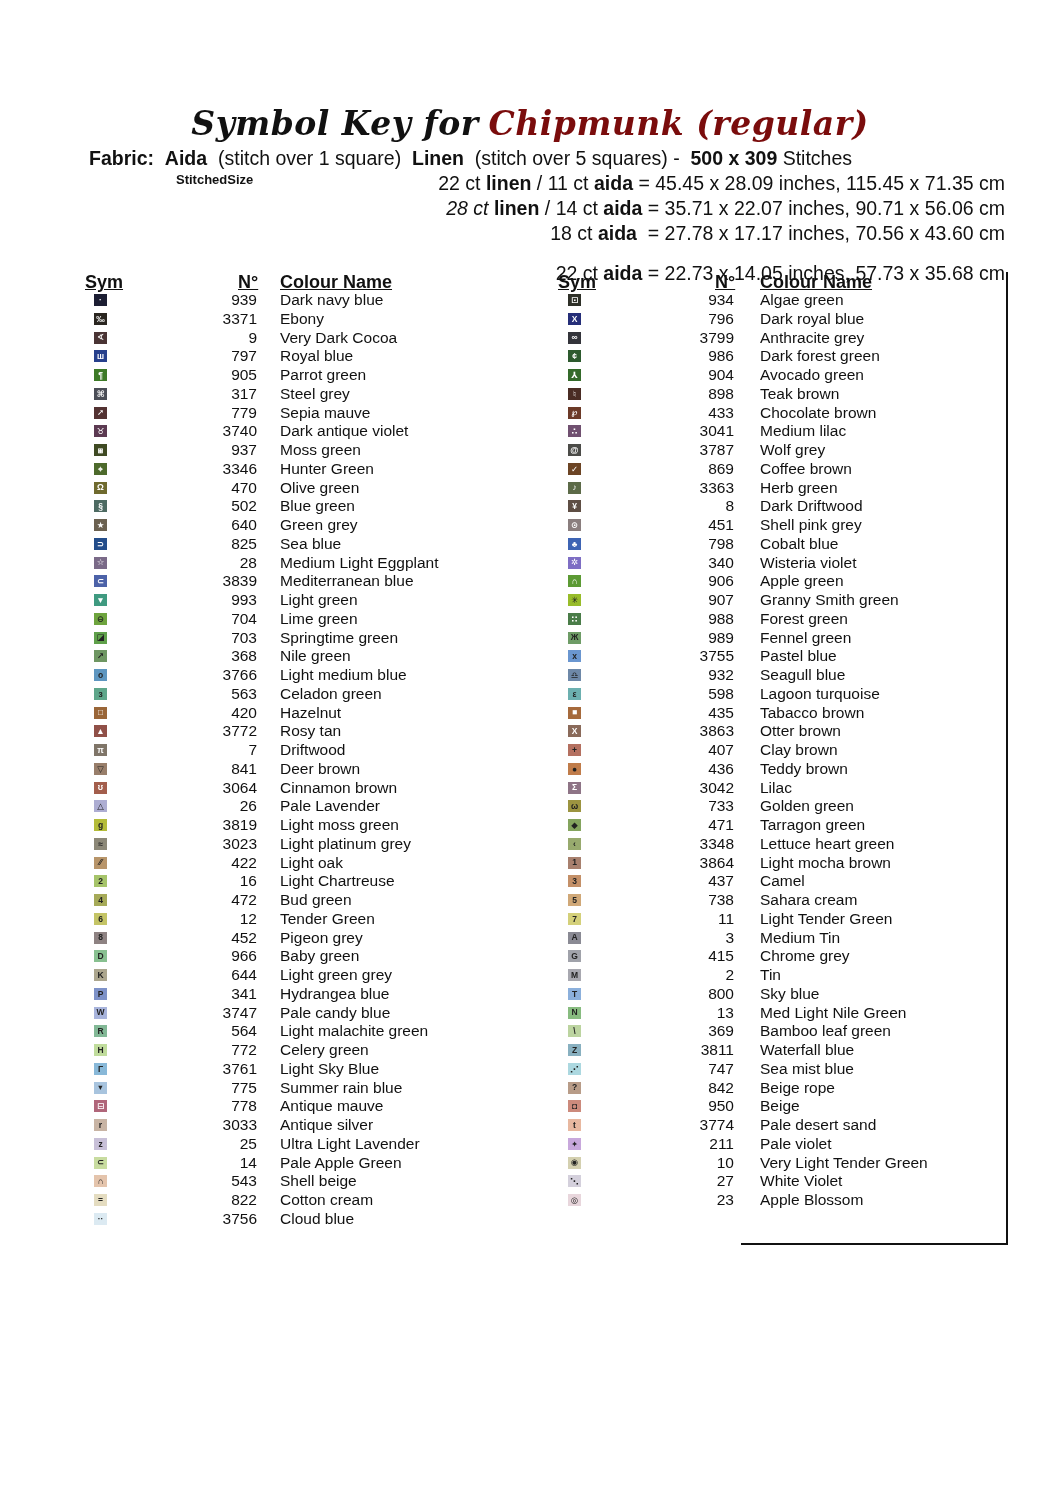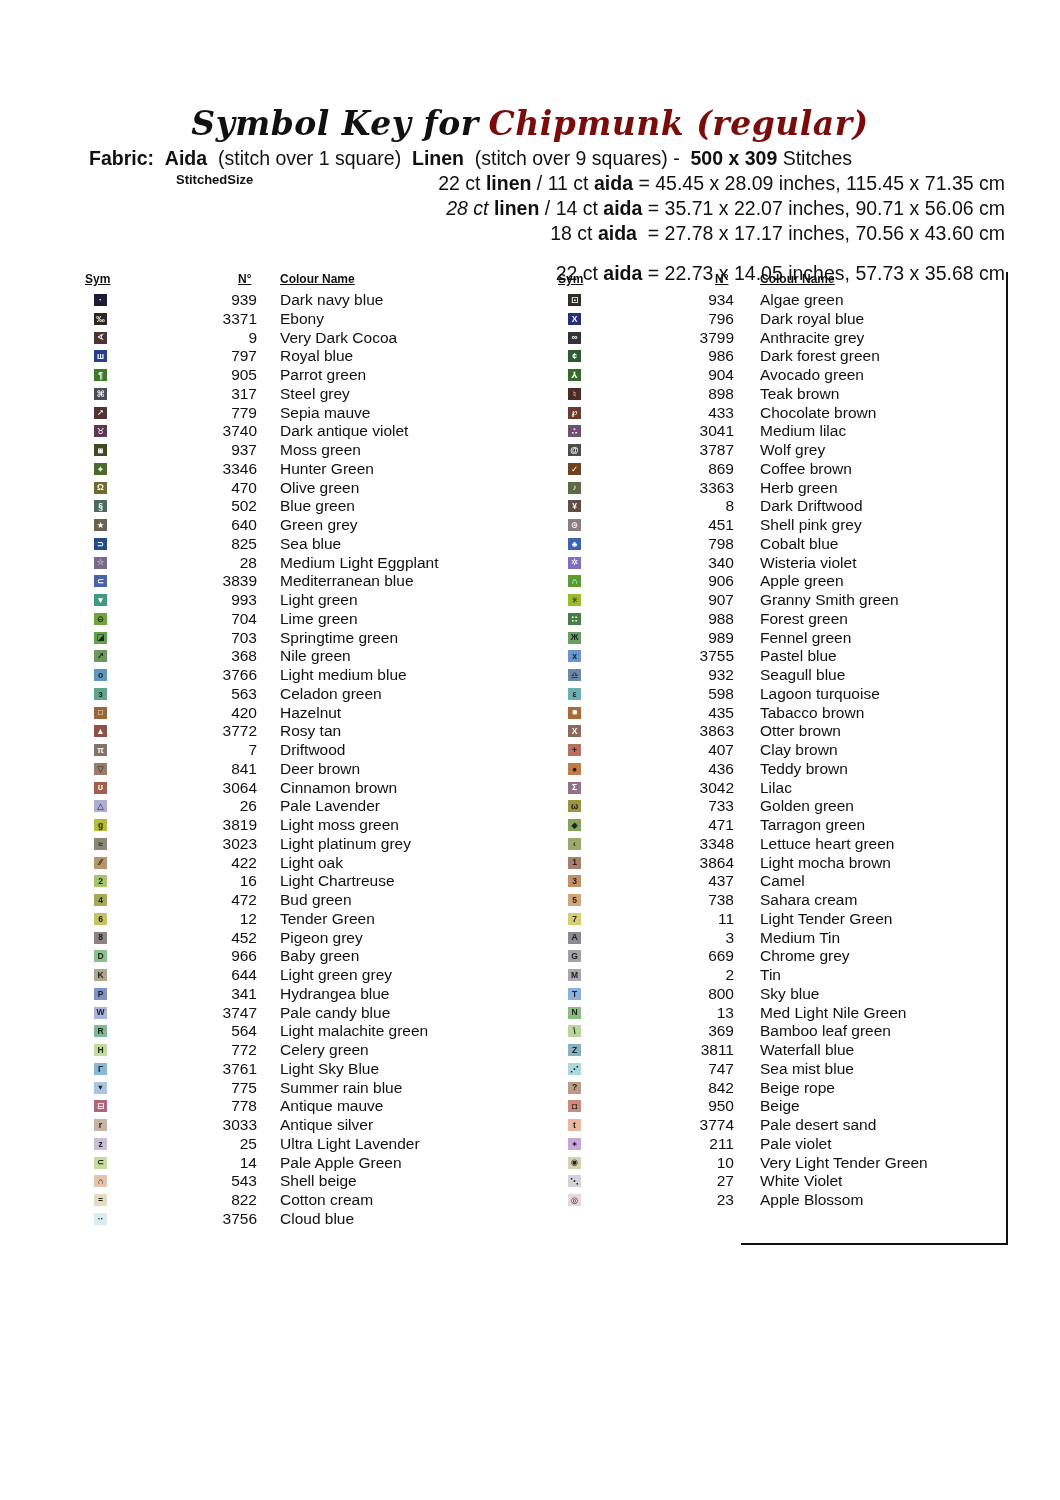--- a/index.html
+++ b/index.html
@@ -11,21 +11,21 @@
   .title .t1 { color: #111; }
   .title .t2 { color: #7a0c0c; margin-left: 10px; }
   .fabric { position: absolute; top: 147px; left: 89px; font-size: 19.5px; white-space: nowrap; }
   .fabric b { font-weight: bold; }
   .sizes { position: absolute; left: 0; width: 1005px; }
   .size-row { position: absolute; right: 0; font-size: 19.5px; white-space: nowrap; text-align: right; }
   .stitched-label { position: absolute; left: 176px; top: 172px; font-size: 13px; font-weight: bold; }
   .col { position: absolute; top: 272px; }
   .col-left { left: 84px; width: 400px; }
   .col-right { left: 556px; width: 450px; }
-  .hdr { position: relative; height: 19px; font-size: 12px; font-weight: bold; }
+  .hdr { position: relative; height: 19px; font-size: 18px; font-weight: bold; }
   .hdr span { position: absolute; top: 0; text-decoration: underline; }
   .row { position: relative; height: 18.75px; font-size: 15.5px; line-height: 18px; }
   .row .sw { position: absolute; top: 3px; width: 13px; height: 12px; display: flex; align-items: center;
              justify-content: center; font-size: 8.5px; line-height: 1; color: #fff; font-weight: bold; overflow: hidden; }
   .row .num { position: absolute; text-align: right; width: 60px; }
   .row .nm { position: absolute; white-space: nowrap; }
   .col-left .sym-h { left: 1px; }
   .col-left .num-h { left: 154px; }
   .col-left .nm-h { left: 196px; }
   .col-left .sw { left: 10px; }
@@ -45,21 +45,21 @@
 
 <div class="title">
   <span class="t1">Symbol Key for</span><span class="t2">Chipmunk (regular)</span>
 </div>
 
 <div class="fabric">
   <b>Fabric:</b>&nbsp;
   <b>Aida</b>&nbsp;
   <span>(stitch over 1 square)</span>&nbsp;
   <b>Linen</b>&nbsp;
-  <span>(stitch over 9 squares) -</span>&nbsp;
+  <span>(stitch over 5 squares) -</span>&nbsp;
   <b>500 x 309</b>
   <span>Stitches</span>
 </div>
 
 <div class="stitched-label">StitchedSize</div>
 
 <div class="sizes" id="sizes">
     <div class="size-row" style="top: 172px;"><span style="white-space: pre;">22 ct </span><b style="white-space: pre;">linen</b><span style="white-space: pre;"> / 11 ct </span><b style="white-space: pre;">aida</b><span style="white-space: pre;"> = 45.45 x 28.09 inches, 115.45 x 71.35 cm</span></div>
     <div class="size-row" style="top: 197px;"><span style="white-space: pre; font-style: italic;">28 ct </span><b style="white-space: pre;">linen</b><span style="white-space: pre;"> / 14 ct </span><b style="white-space: pre;">aida</b><span style="white-space: pre;"> = 35.71 x 22.07 inches, 90.71 x 56.06 cm</span></div>
     <div class="size-row" style="top: 222px;"><span style="white-space: pre;">18 ct </span><b style="white-space: pre;">aida</b><span style="white-space: pre;"></span><b style="white-space: pre;"></b><span style="white-space: pre;">  = 27.78 x 17.17 inches, 70.56 x 43.60 cm</span></div>
@@ -500,21 +500,21 @@
       <span class="num">11</span>
       <span class="nm">Light Tender Green</span>
     </div>
     <div class="row">
       <span class="sw" style="background: rgb(138, 138, 148); color: rgb(34, 34, 34);">A</span>
       <span class="num">3</span>
       <span class="nm">Medium Tin</span>
     </div>
     <div class="row">
       <span class="sw" style="background: rgb(160, 162, 170); color: rgb(34, 34, 34);">G</span>
-      <span class="num">669</span>
+      <span class="num">415</span>
       <span class="nm">Chrome grey</span>
     </div>
     <div class="row">
       <span class="sw" style="background: rgb(168, 168, 176); color: rgb(34, 34, 34);">M</span>
       <span class="num">2</span>
       <span class="nm">Tin</span>
     </div>
     <div class="row">
       <span class="sw" style="background: rgb(140, 176, 220); color: rgb(34, 34, 34);">T</span>
       <span class="num">800</span>

